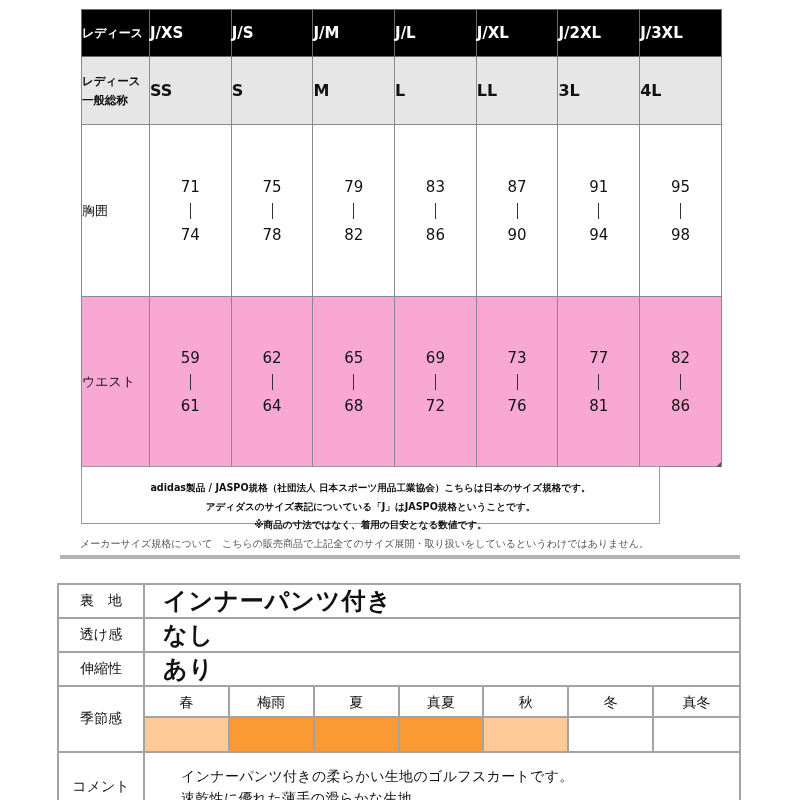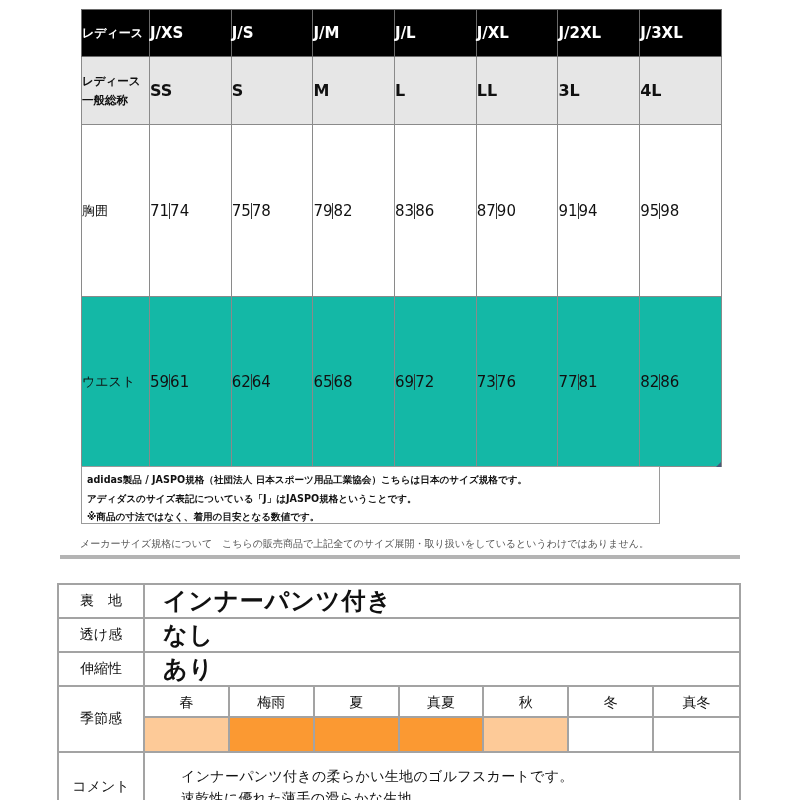--- a/index.html
+++ b/index.html
@@ -17,30 +17,30 @@
   .size-table col.c0 { width: 68px; }
   .size-table col.cn { width: 81.7px; }
   .size-table tr.hdr th {
     background: #000; color: #fff; height: 47px; font-weight: bold;
     font-size: 15px; border-color: #6a6a6a;
   }
   .size-table tr.hdr th.lbl { font-size: 12px; }
   .size-table tr.gen td { background: #e6e6e6; height: 68px; font-size: 16px; font-weight: bold; }
   .size-table tr.gen td.lbl { font-size: 11.5px; line-height: 19px; }
   .size-table tr.chest td { background: #ffffff; height: 172px; }
-  .size-table tr.waist td { background: #14b8a6; height: 170px; }
+  .size-table tr.waist td { background: #f9a8d4; height: 170px; }
   .size-table td.lbl { font-size: 13px; font-weight: normal; }
-  .range { display: flex; align-items: center; font-size: 15px; line-height: 27px; }
+  .range { display: flex; flex-direction: column; align-items: center; font-size: 15px; line-height: 27px; }
   .range .bar { display: block; width: 1px; height: 16px; background: #333; margin: 5px 0; }
   .range span.num { display: block; height: 22px; line-height: 22px; }
 
   .note-box {
     position: absolute; left: 81px; top: 466px; width: 579px; height: 58px;
-    border: 1px solid #9a9a9a; padding: 4px 5px; font-size: 9.6px; font-weight: bold;
-    line-height: 18.5px; color: #111;
+    border: 1px solid #9a9a9a; padding: 12px 5px; font-size: 9.6px; font-weight: bold;
+    line-height: 18.5px; color: #111; text-align: center;
   }
   .maker-note {
     position: absolute; left: 80px; top: 537px; width: 660px; font-size: 10px; color: #555;
     white-space: nowrap;
   }
   .divider { position: absolute; left: 60px; top: 555px; width: 680px; height: 4px; background: #b4b4b4; }
 
   
   .attr-table {
     position: absolute; left: 57px; top: 583px; width: 684px;

